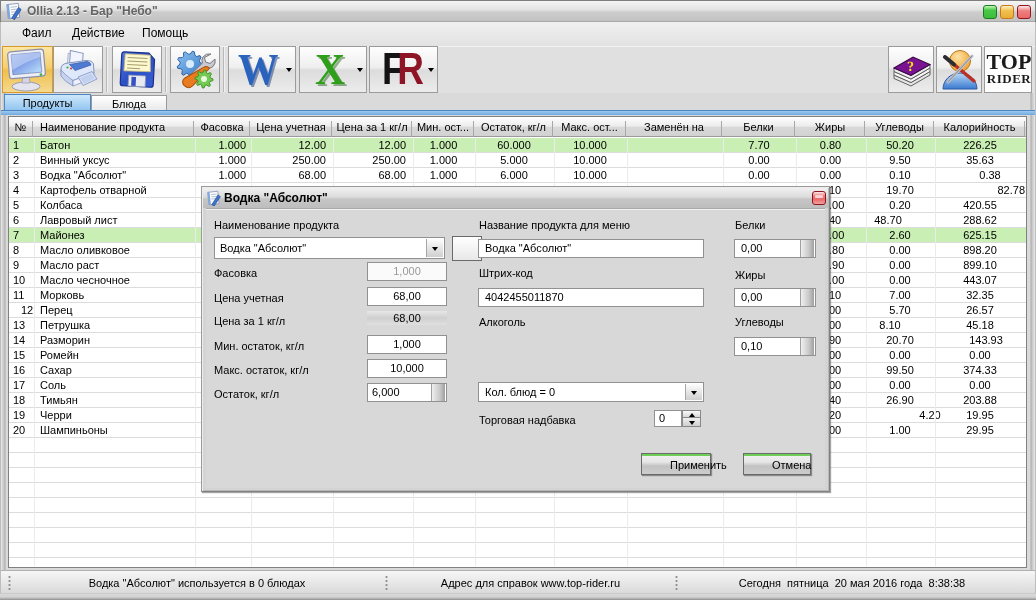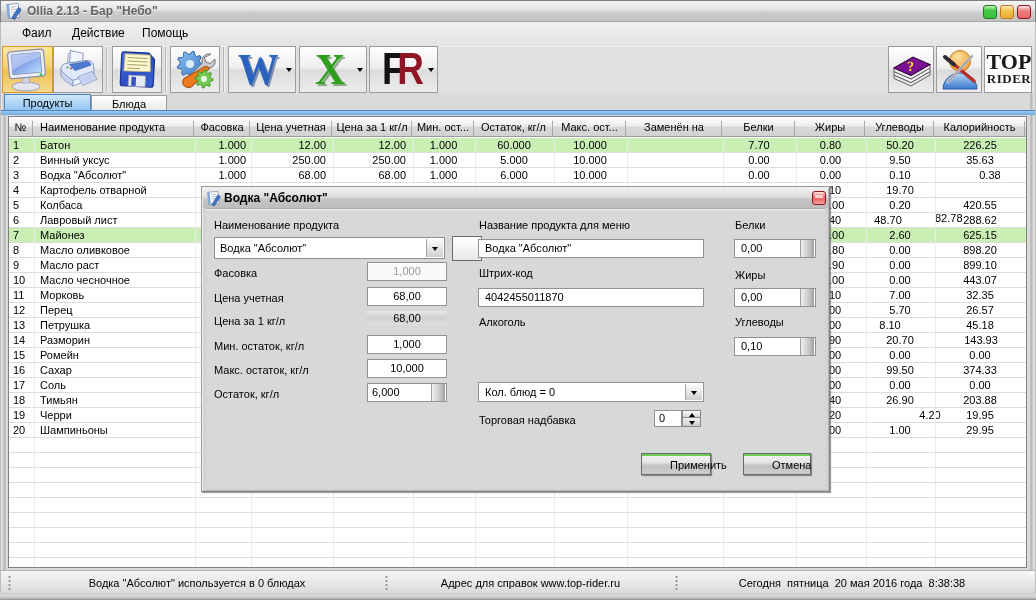--- a/index.html
+++ b/index.html
@@ -266,21 +266,21 @@
     <div class="td num" style="left:186px;width:51px;">1.000</div>
     <div class="td num" style="left:242px;width:75px;">25.00</div>
     <div class="td num" style="left:324px;width:73px;">25.00</div>
     <div class="td" style="left:404px;width:61px;text-align:center;">1.000</div>
     <div class="td" style="left:466px;width:78px;text-align:center;">5.000</div>
     <div class="td" style="left:545px;width:72px;text-align:center;">10.000</div>
     <div class="td" style="left:618px;width:95px;text-align:center;"></div>
     <div class="td" style="left:714px;width:72px;text-align:center;">2.00</div>
     <div class="td" style="left:787px;width:69px;text-align:center;">0.10</div>
     <div class="td" style="left:857px;width:68px;text-align:center;">19.70</div>
-    <div class="td" style="left:926px;width:90px;text-align:left;margin-top:28px;">82.78</div>
+    <div class="td" style="left:926px;width:90px;text-align:right;">82.78</div>
   </div>
 <div class="tr" style="top:198px;">
     <div class="td" style="left:0px;width:24px;padding-left:4px;">5</div>
     <div class="td" style="left:25px;width:160px;padding-left:6px;">Колбаса</div>
     <div class="td num" style="left:186px;width:51px;">1.000</div>
     <div class="td num" style="left:242px;width:75px;">300.00</div>
     <div class="td num" style="left:324px;width:73px;">300.00</div>
     <div class="td" style="left:404px;width:61px;text-align:center;">1.000</div>
     <div class="td" style="left:466px;width:78px;text-align:center;">5.000</div>
     <div class="td" style="left:545px;width:72px;text-align:center;">10.000</div>
@@ -374,21 +374,21 @@
     <div class="td" style="left:404px;width:61px;text-align:center;">1.000</div>
     <div class="td" style="left:466px;width:78px;text-align:center;">5.000</div>
     <div class="td" style="left:545px;width:72px;text-align:center;">10.000</div>
     <div class="td" style="left:618px;width:95px;text-align:center;"></div>
     <div class="td" style="left:714px;width:72px;text-align:center;">1.30</div>
     <div class="td" style="left:787px;width:69px;text-align:center;">0.10</div>
     <div class="td" style="left:857px;width:68px;text-align:center;">7.00</div>
     <div class="td" style="left:926px;width:90px;text-align:center;">32.35</div>
   </div>
 <div class="tr" style="top:303px;">
-    <div class="td" style="left:0px;width:44px;padding-left:4px;">12</div>
+    <div class="td" style="left:0px;width:44px;padding-left:12px;">12</div>
     <div class="td" style="left:25px;width:160px;padding-left:6px;">Перец</div>
     <div class="td num" style="left:186px;width:51px;">1.000</div>
     <div class="td num" style="left:242px;width:75px;">500.00</div>
     <div class="td num" style="left:324px;width:73px;">500.00</div>
     <div class="td" style="left:404px;width:61px;text-align:center;">1.000</div>
     <div class="td" style="left:466px;width:78px;text-align:center;">5.000</div>
     <div class="td" style="left:545px;width:72px;text-align:center;">10.000</div>
     <div class="td" style="left:618px;width:95px;text-align:center;"></div>
     <div class="td" style="left:714px;width:72px;text-align:center;">0.90</div>
     <div class="td" style="left:787px;width:69px;text-align:center;">0.00</div>
@@ -416,21 +416,21 @@
     <div class="td num" style="left:186px;width:51px;">1.000</div>
     <div class="td num" style="left:242px;width:75px;">300.00</div>
     <div class="td num" style="left:324px;width:73px;">300.00</div>
     <div class="td" style="left:404px;width:61px;text-align:center;">1.000</div>
     <div class="td" style="left:466px;width:78px;text-align:center;">5.000</div>
     <div class="td" style="left:545px;width:72px;text-align:center;">10.000</div>
     <div class="td" style="left:618px;width:95px;text-align:center;"></div>
     <div class="td" style="left:714px;width:72px;text-align:center;">3.30</div>
     <div class="td" style="left:787px;width:69px;text-align:center;">5.90</div>
     <div class="td" style="left:857px;width:68px;text-align:center;">20.70</div>
-    <div class="td" style="left:926px;width:92px;text-align:center;">143.93</div>
+    <div class="td" style="left:926px;width:102px;text-align:center;">143.93</div>
   </div>
 <div class="tr" style="top:348px;">
     <div class="td" style="left:0px;width:24px;padding-left:4px;">15</div>
     <div class="td" style="left:25px;width:160px;padding-left:6px;">Ромейн</div>
     <div class="td num" style="left:186px;width:51px;">1.000</div>
     <div class="td num" style="left:242px;width:75px;">150.00</div>
     <div class="td num" style="left:324px;width:73px;">150.00</div>
     <div class="td" style="left:404px;width:61px;text-align:center;">1.000</div>
     <div class="td" style="left:466px;width:78px;text-align:center;">5.000</div>
     <div class="td" style="left:545px;width:72px;text-align:center;">10.000</div>

